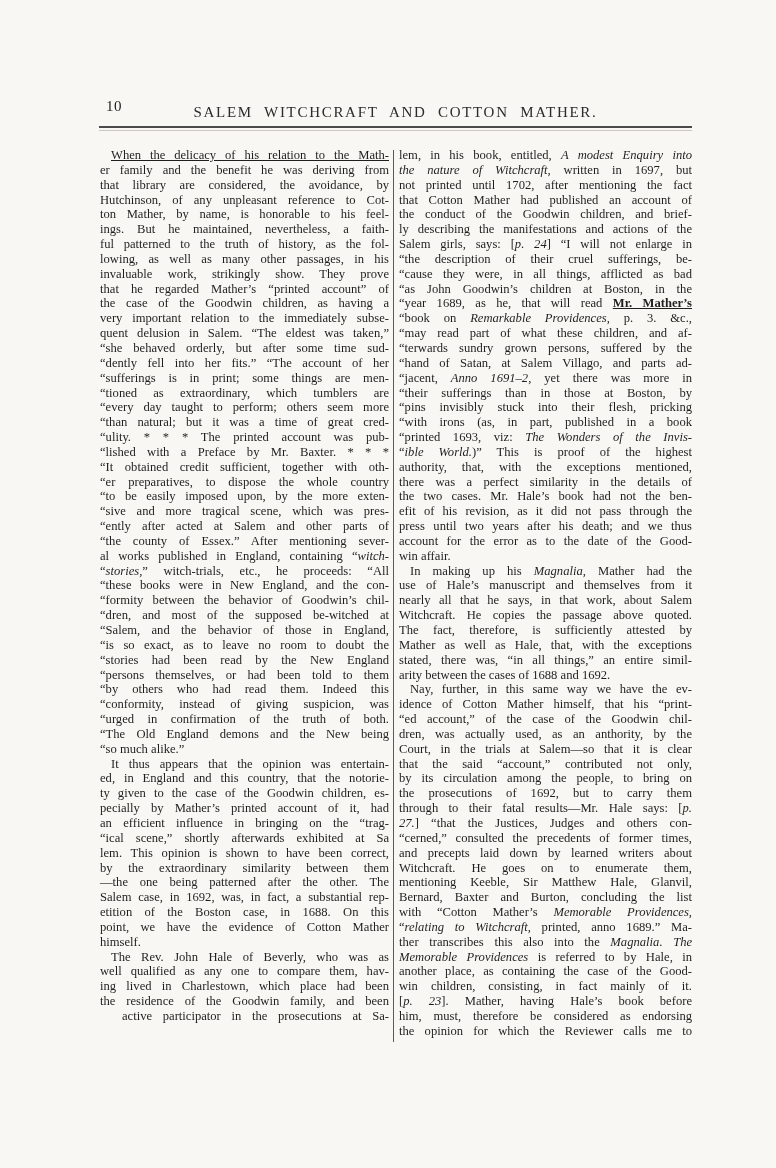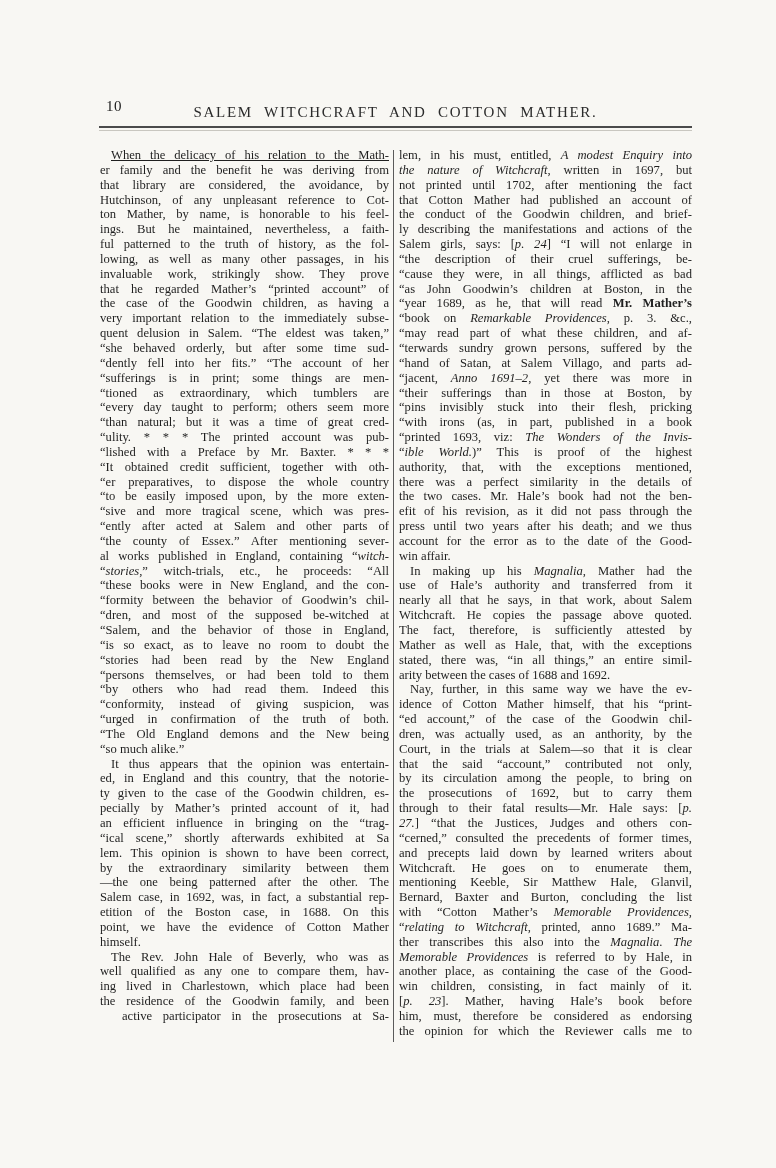--- a/index.html
+++ b/index.html
@@ -38,21 +38,21 @@
     position:absolute;left:393px;top:150px;height:892px;
     border-left:1px solid #5a5a5a;
   }
   .tline{
     font-size:12.6px;line-height:14.85px;
     text-align:justify;text-align-last:justify;
     color:#1f1f1f;
   }
   .tline.end{text-align-last:left;}
   .it{font-style:italic;}
-  .bd{font-weight:bold;}
+  .bd{font-weight:bold;text-decoration:underline;}
 </style>
 </head>
 <body>
 
 <div class="sheet">
   <div class="page-number">10</div>
   <div class="running-title">SALEM WITCHCRAFT AND COTTON MATHER.</div>
   <div class="header-rule"></div>
   <div class="header-rule-echo"></div>
   <div class="column col-left">
@@ -111,21 +111,21 @@
       <div class="tline"><span>point, we have the evidence of Cotton Mather</span></div>
       <div class="tline end"><span>himself.</span></div>
       <div class="tline" style="text-indent: 11px;"><span>The Rev. John Hale of Beverly, who was as</span></div>
       <div class="tline"><span>well qualified as any one to compare them, hav-</span></div>
       <div class="tline"><span>ing lived in Charlestown, which place had been</span></div>
       <div class="tline"><span>the residence of the Goodwin family, and been</span></div>
       <div class="tline" style="text-indent: 22px;"><span>active participator in the prosecutions at Sa-</span></div>
     </div>
   <div class="col-divider"></div>
   <div class="column col-right">
-      <div class="tline"><span>lem, in his must, entitled, </span><span class="it">A modest Enquiry into</span></div>
+      <div class="tline"><span>lem, in his book, entitled, </span><span class="it">A modest Enquiry into</span></div>
       <div class="tline"><span class="it">the nature of Witchcraft</span><span>, written in 1697, but</span></div>
       <div class="tline"><span>not printed until 1702, after mentioning the fact</span></div>
       <div class="tline"><span>that Cotton Mather had published an account of</span></div>
       <div class="tline"><span>the conduct of the Goodwin children, and brief-</span></div>
       <div class="tline"><span>ly describing the manifestations and actions of the</span></div>
       <div class="tline"><span>Salem girls, says: [</span><span class="it">p. 24</span><span>] “I will not enlarge in</span></div>
       <div class="tline"><span>“the description of their cruel sufferings, be-</span></div>
       <div class="tline"><span>“cause they were, in all things, afflicted as bad</span></div>
       <div class="tline"><span>“as John Goodwin’s children at Boston, in the</span></div>
       <div class="tline"><span>“year 1689, as he, that will read </span><span class="bd">Mr. Mather’s</span></div>
@@ -140,21 +140,21 @@
       <div class="tline"><span>“printed 1693, viz: </span><span class="it">The Wonders of the Invis-</span></div>
       <div class="tline"><span>“</span><span class="it">ible World.</span><span>)”  This is proof of the highest</span></div>
       <div class="tline"><span>authority, that, with the exceptions mentioned,</span></div>
       <div class="tline"><span>there was a perfect similarity in the details of</span></div>
       <div class="tline"><span>the two cases.  Mr. Hale’s book had not the ben-</span></div>
       <div class="tline"><span>efit of his revision, as it did not pass through the</span></div>
       <div class="tline"><span>press until two years after his death; and we thus</span></div>
       <div class="tline"><span>account for the error as to the date of the Good-</span></div>
       <div class="tline end"><span>win affair.</span></div>
       <div class="tline" style="text-indent: 11px;"><span>In making up his </span><span class="it">Magnalia</span><span>, Mather had the</span></div>
-      <div class="tline"><span>use of Hale’s authority and transferred from it</span></div>
+      <div class="tline"><span>use of Hale’s manuscript and themselves from it</span></div>
       <div class="tline"><span>nearly all that he says, in that work, about Salem</span></div>
       <div class="tline"><span>Witchcraft.  He copies the passage above quoted.</span></div>
       <div class="tline"><span>The fact, therefore, is sufficiently attested by</span></div>
       <div class="tline"><span>Mather as well as Hale, that, with the exceptions</span></div>
       <div class="tline"><span>stated, there was, “in all things,” an entire simil-</span></div>
       <div class="tline end"><span>arity between the cases of 1688 and 1692.</span></div>
       <div class="tline" style="text-indent: 11px;"><span>Nay, further, in this same way we have the ev-</span></div>
       <div class="tline"><span>idence of Cotton Mather himself, that his “print-</span></div>
       <div class="tline"><span>“ed account,” of the case of the Goodwin chil-</span></div>
       <div class="tline"><span>dren, was actually used, as an anthority, by the</span></div>

